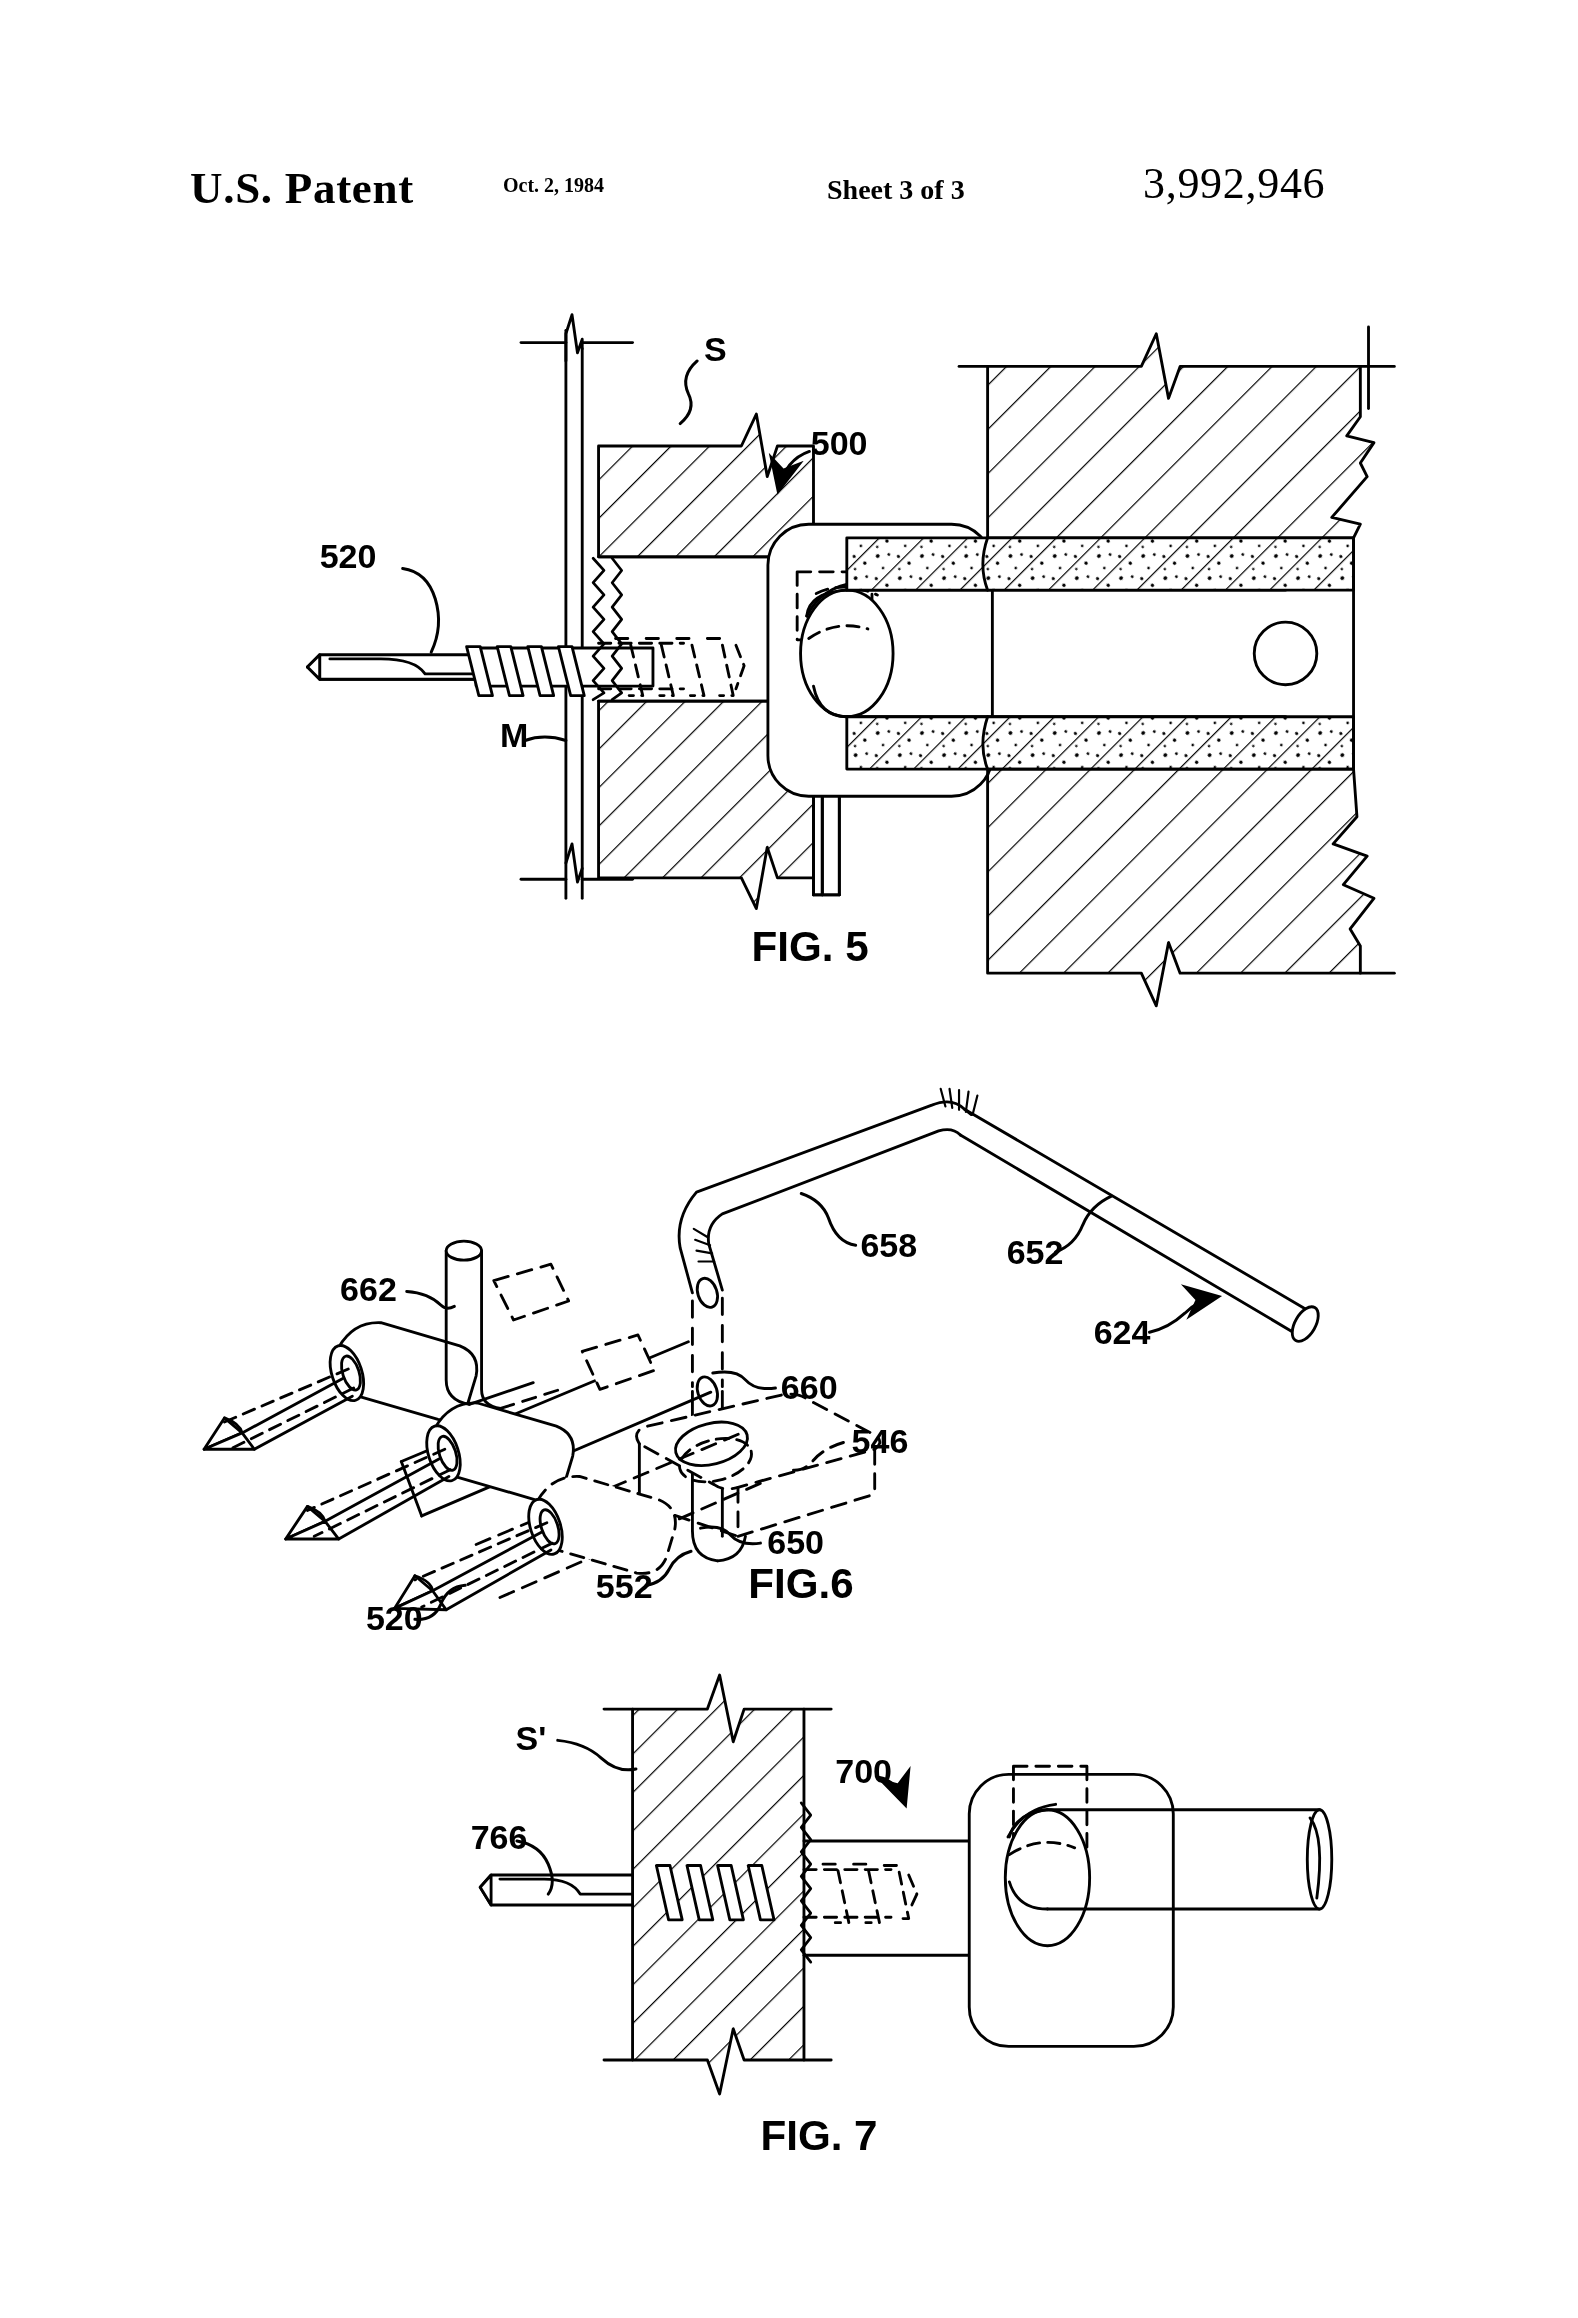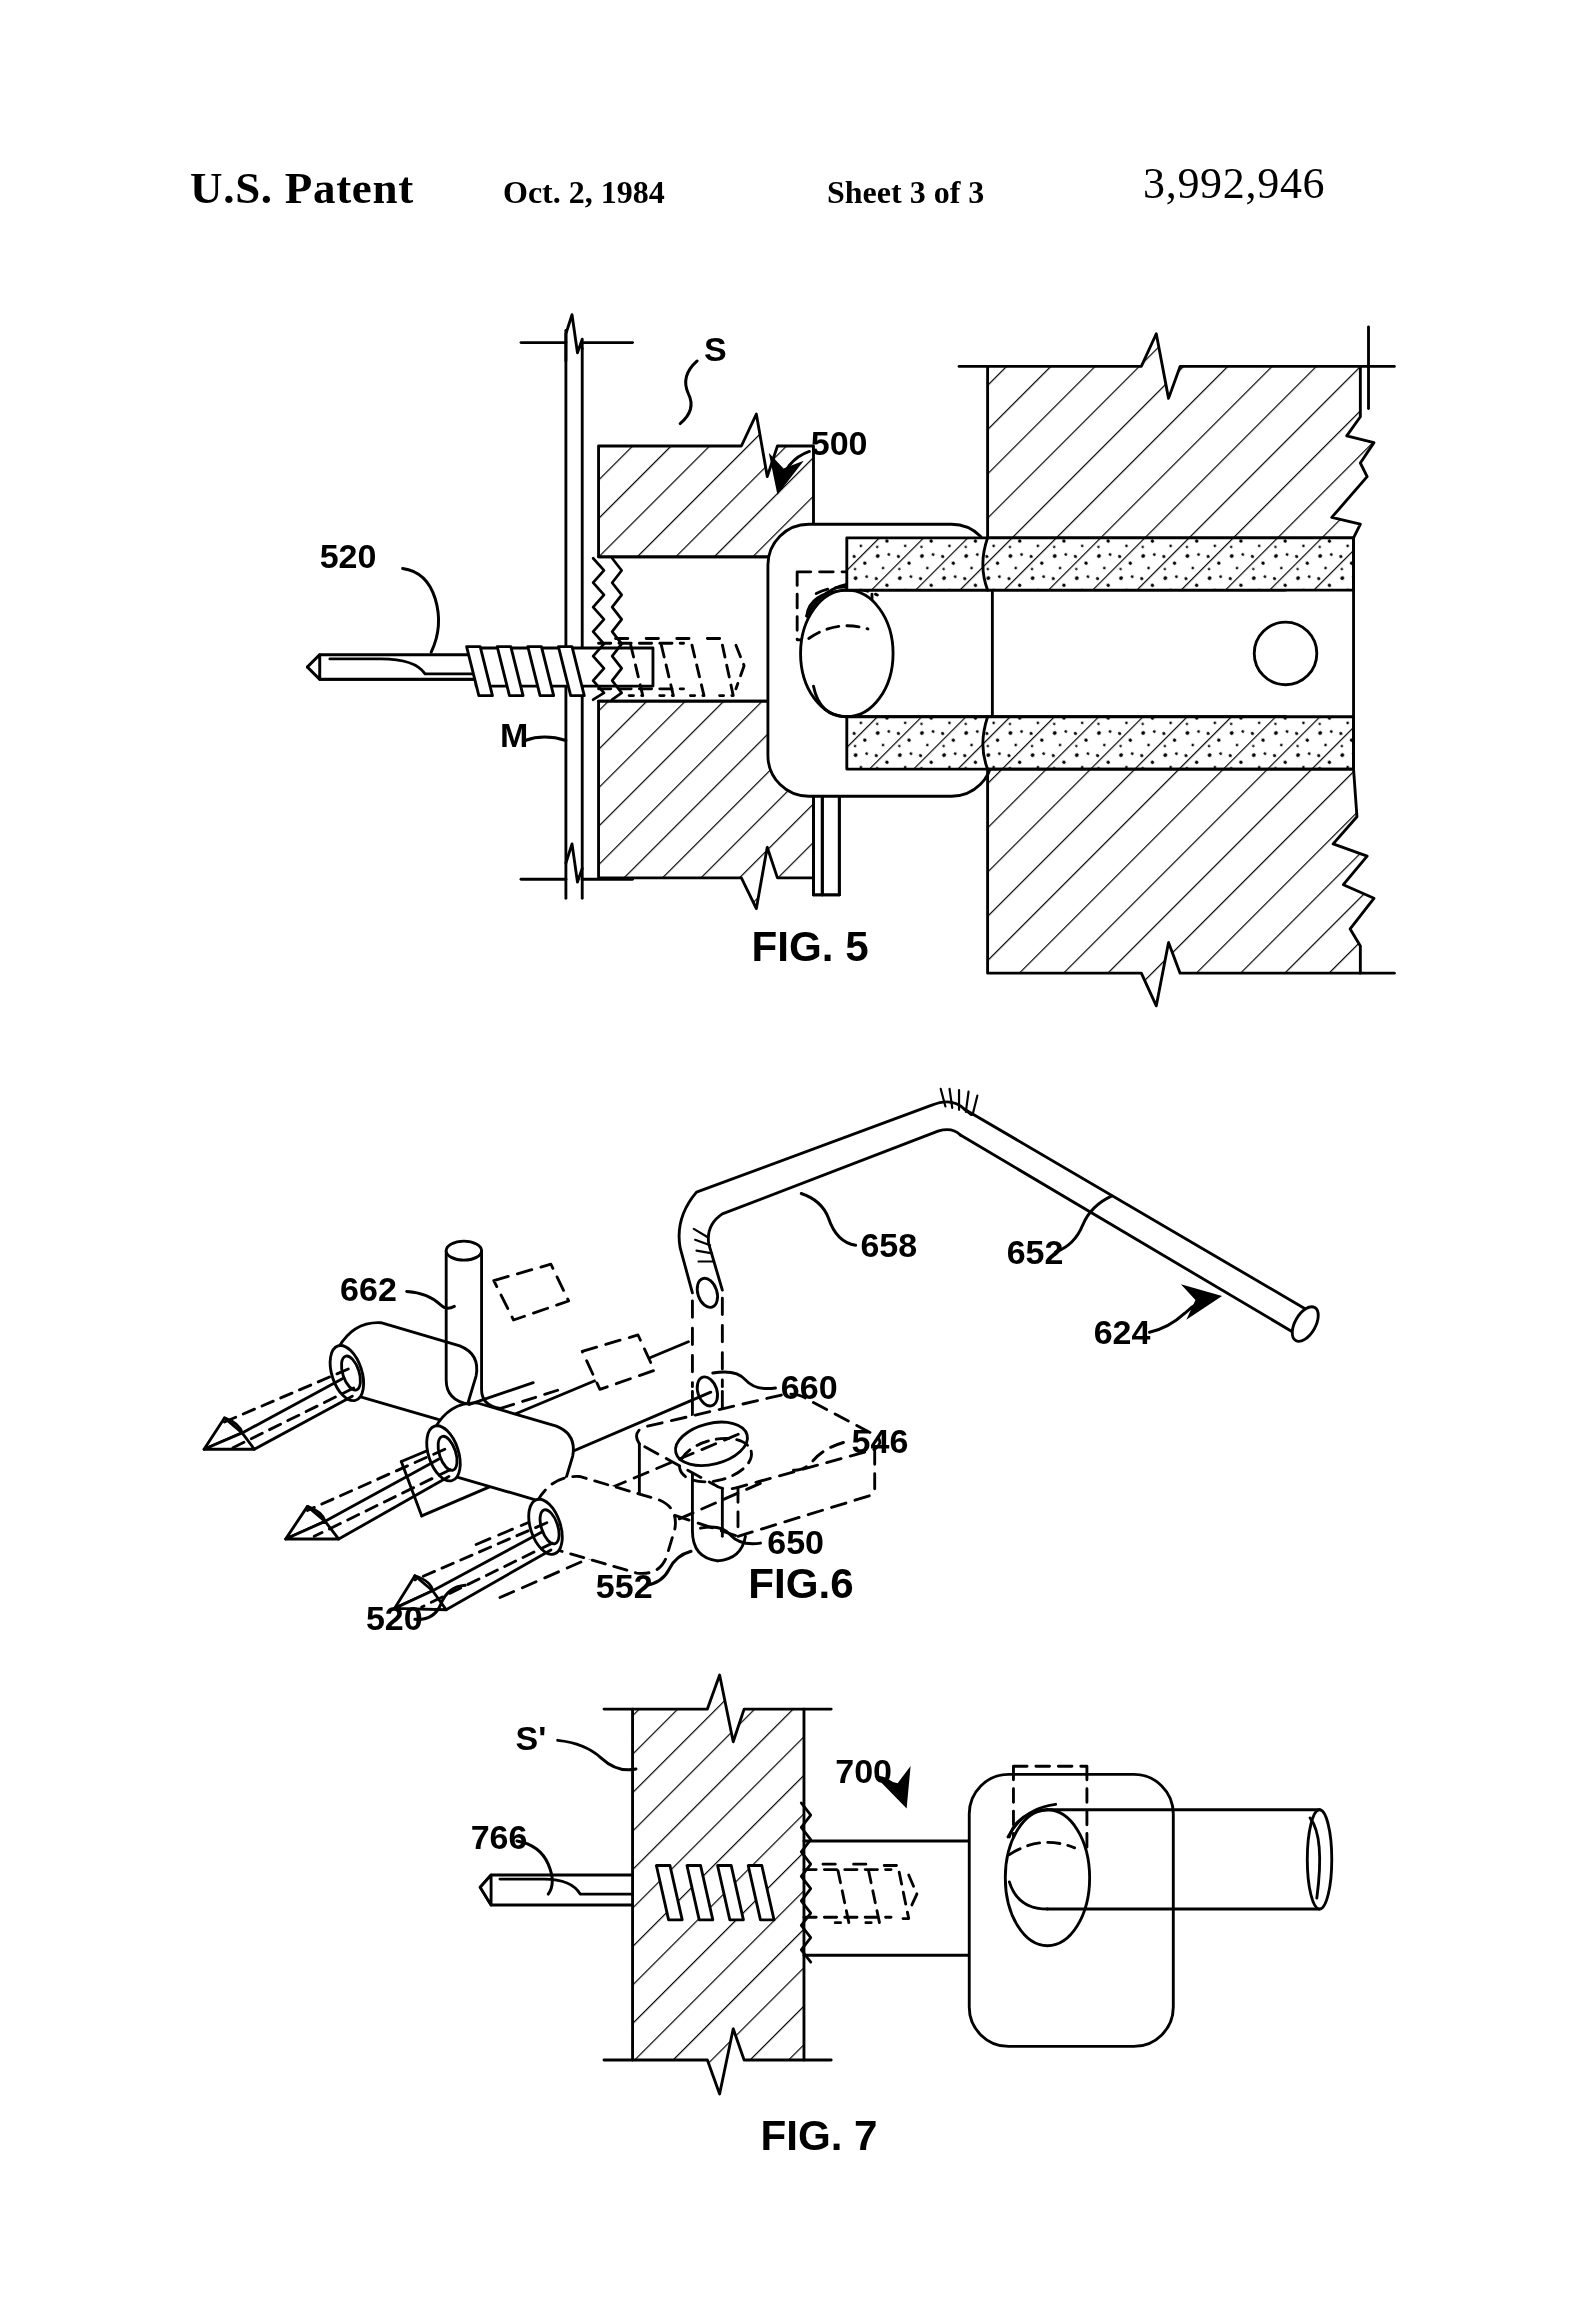--- a/index.html
+++ b/index.html
@@ -4,22 +4,22 @@
 <title>Patent Drawing Sheet</title>
 <style>
   html,body{margin:0;padding:0;background:#fff;}
   body{
     width:1578px;height:2319px;position:relative;overflow:hidden;
     font-family:"Liberation Serif", serif;color:#000;
   }
   #sheet{position:absolute;inset:0;width:1578px;height:2319px;text-decoration:underline;}
   .hdr{position:absolute;white-space:nowrap;}
   #hdr-uspatent{left:190px;top:162px;font-family:"Liberation Serif",serif;font-weight:bold;font-size:45px;letter-spacing:0.7px;}
-  #hdr-date{left:503px;top:174px;font-family:"Liberation Serif",serif;font-weight:bold;font-size:32px;}
-  #hdr-sheet{left:827px;top:174px;font-family:"Liberation Serif",serif;font-weight:bold;font-size:32px;}
+  #hdr-date{left:503px;top:174px;font-family:"Liberation Serif",serif;font-weight:bold;font-size:20px;}
+  #hdr-sheet{left:827px;top:174px;font-family:"Liberation Serif",serif;font-weight:bold;font-size:28px;}
   #hdr-patno{left:1143px;top:158px;font-family:"Liberation Serif",serif;font-size:44px;letter-spacing:0.7px;}
   svg{position:absolute;left:0;top:0;}
   text{font-family:"Liberation Sans",sans-serif;font-weight:bold;}
 </style>
 </head>
 <body>
 
 <div id="sheet">
 
   <div class="hdr" id="hdr-uspatent">U.S. Patent</div>

